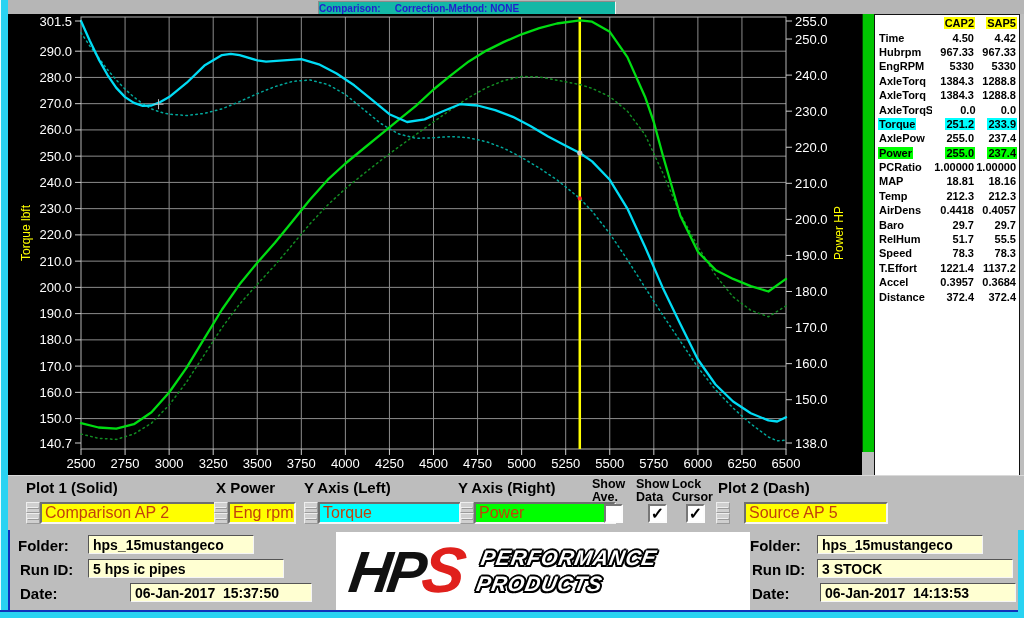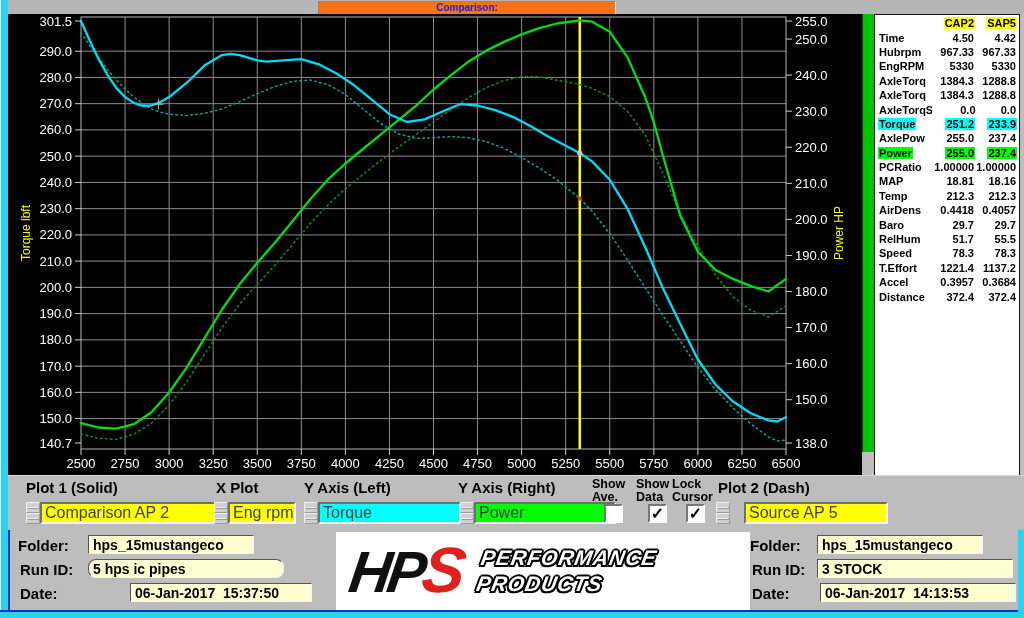--- a/index.html
+++ b/index.html
@@ -6,24 +6,24 @@
   #app{position:relative;width:1024px;height:618px;background:#bdbdbd;overflow:hidden;
        font-family:"Liberation Sans",sans-serif;}
   
   .left-strip{position:absolute;left:0;top:0;width:8px;height:618px;background:#29d3f2;border-left:1px solid #e8feff;box-sizing:border-box;}
   .left-inner-line{position:absolute;left:8px;top:530px;width:2px;height:88px;background:#1133bb;}
   .bottom-border{position:absolute;left:0;bottom:0;width:1024px;height:6px;background:#29d3f2;}
   .bottom-inner-line{position:absolute;left:0;bottom:6px;width:1024px;height:2px;background:#1133bb;}
   .right-strip{position:absolute;right:0;top:530px;width:6px;height:88px;background:#29d3f2;}
   
   .titlebar{position:absolute;left:8px;top:0;width:1016px;height:14px;background:#b6b6b6;}
-  .title-box{position:absolute;left:310px;top:1px;width:296px;height:12px;background:#f97316;
+  .title-box{position:absolute;left:310px;top:1px;width:296px;height:12px;background:#14b8a6;
              border-top:1px solid #8a8a8a;border-left:1px solid #8a8a8a;
              border-bottom:1px solid #f2f2f2;border-right:1px solid #f2f2f2;
-             display:flex;align-items:center;justify-content:flex-start;gap:14px;flex-direction:column;}
+             display:flex;align-items:center;justify-content:flex-start;gap:14px;}
   .title-box span{font-size:10px;font-weight:bold;color:#2222cc;white-space:pre;}
   
   .chart-area{position:absolute;left:8px;top:14px;width:854px;height:528px;background:#000;}
   .green-strip{position:absolute;left:862px;top:14px;width:12px;height:438px;background:#00c400;border-left:1px solid #004400;}
   
   .data-panel{position:absolute;left:874px;top:14px;width:146px;height:530px;background:#fff;
               border:1px solid #111;box-sizing:border-box;padding:1px 2px 0 3px;}
   .dp-row{display:flex;height:14.4px;align-items:center;font-size:11px;font-weight:bold;color:#000;}
   .dp-label{flex:1 1 auto;min-width:0;overflow:hidden;white-space:nowrap;}
   .dp-v{width:46px;text-align:right;white-space:nowrap;}
@@ -35,21 +35,21 @@
   
   .controls{position:absolute;left:8px;top:475px;width:1016px;height:55px;background:#bdbdbd;border-top:1px solid #d9d9d9;}
   .ctl-label{position:absolute;font-size:15px;font-weight:bold;color:#000;white-space:nowrap;}
   .combo{position:absolute;display:flex;height:22px;}
   .spin{width:14px;display:flex;flex-direction:column;}
   .spin div{flex:1;background:#cfcfcf;border:1px outset #eee;display:flex;align-items:center;justify-content:center;}
   .tri-up{width:0;height:0;border-left:4px solid transparent;border-right:4px solid transparent;border-bottom:5px solid #222;}
   .tri-dn{width:0;height:0;border-left:4px solid transparent;border-right:4px solid transparent;border-top:5px solid #222;}
   .field{height:100%;box-sizing:border-box;border-top:2px solid #6f6f6f;border-left:2px solid #6f6f6f;
          border-bottom:2px solid #f5f5f5;border-right:2px solid #f5f5f5;
-         font-size:16px;color:#404040;padding:0 3px;overflow:hidden;white-space:nowrap;display:flex;align-items:center;}
+         font-size:16px;color:#c2410c;padding:0 3px;overflow:hidden;white-space:nowrap;display:flex;align-items:center;}
   .cb-label{position:absolute;font-size:12.5px;line-height:13px;font-weight:bold;color:#000;}
   .checkbox{position:absolute;width:19px;height:19px;background:#fff;box-sizing:border-box;
             border-top:2px solid #777;border-left:2px solid #777;border-bottom:2px solid #fdfdfd;border-right:2px solid #fdfdfd;
             font-size:16px;font-weight:bold;color:#000;display:flex;align-items:center;justify-content:center;}
   
   .footer{position:absolute;left:8px;top:530px;width:1010px;height:82px;background:#bdbdbd;padding-left:8px;}
   .flabel{position:absolute;font-size:15px;font-weight:bold;color:#000;}
   .ffield{position:absolute;background:#ffffd2;border-top:1px solid #555;border-left:1px solid #555;
           border-bottom:1px solid #f5f5f5;border-right:1px solid #f5f5f5;
           font-size:14px;font-weight:bold;color:#000;padding:1px 4px;white-space:pre;overflow:hidden;box-sizing:border-box;height:19px;}
@@ -313,21 +313,21 @@
       </div>
       <div class="dp-row">
         <span class="dp-label"><span class="chip">Distance</span></span>
         <span class="dp-v"><span class="chip">372.4</span></span>
         <span class="dp-v dp-v2"><span class="chip">372.4</span></span>
       </div>
     </div>
 
   <div class="controls">
     <div class="ctl-label" style="left:18px;top:3px;">Plot 1 (Solid)</div>
-    <div class="ctl-label" style="left:208px;top:3px;">X Plot</div>
+    <div class="ctl-label" style="left:208px;top:3px;">X Power</div>
     <div class="ctl-label" style="left:296px;top:3px;">Y Axis (Left)</div>
     <div class="ctl-label" style="left:450px;top:3px;">Y Axis (Right)</div>
     <div class="ctl-label" style="left:710px;top:3px;">Plot 2 (Dash)</div>
 
     <div class="combo" style="left:18px;top:26px;width:192px;">
       <div class="spin">
         <div>
             <div class="tri-up"></div>
           </div>
         <div>
@@ -402,21 +402,21 @@
       </div>
       <div class="field" style="flex:1;background:#ffff00;">Source AP 5</div>
     </div>
   </div>
 
   <div class="footer">
 
     <div class="flabel" style="left:10px;top:7px;">Folder:</div>
     <div class="ffield" style="left:80px;top:5px;width:166px;">hps_15mustangeco</div>
     <div class="flabel" style="left:12px;top:31px;">Run ID:</div>
-    <div class="ffield" style="left:80px;top:29px;width:196px;border-radius:8px;">5 hps ic pipes</div>
+    <div class="ffield" style="left:80px;top:29px;width:196px;">5 hps ic pipes</div>
     <div class="flabel" style="left:12px;top:55px;">Date:</div>
     <div class="ffield" style="left:82px;top:53px;width:182px;margin-left:40px;">06-Jan-2017  15:37:50</div>
 
     <div class="logo-box">
       <div class="hps"><span>HP</span><span class="s-red">S</span></div>
       <div class="logo-text">
         <div>PERFORMANCE</div>
         <div>PRODUCTS</div>
       </div>
     </div>

